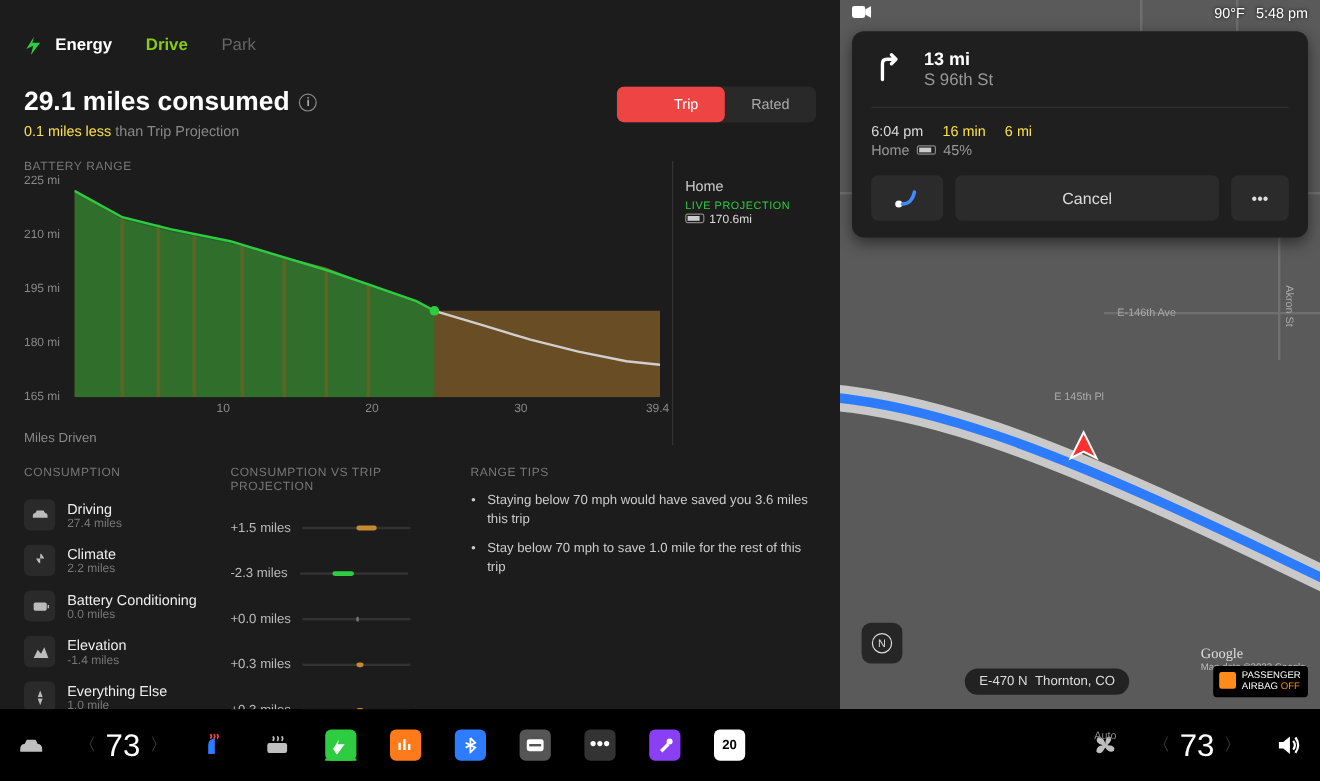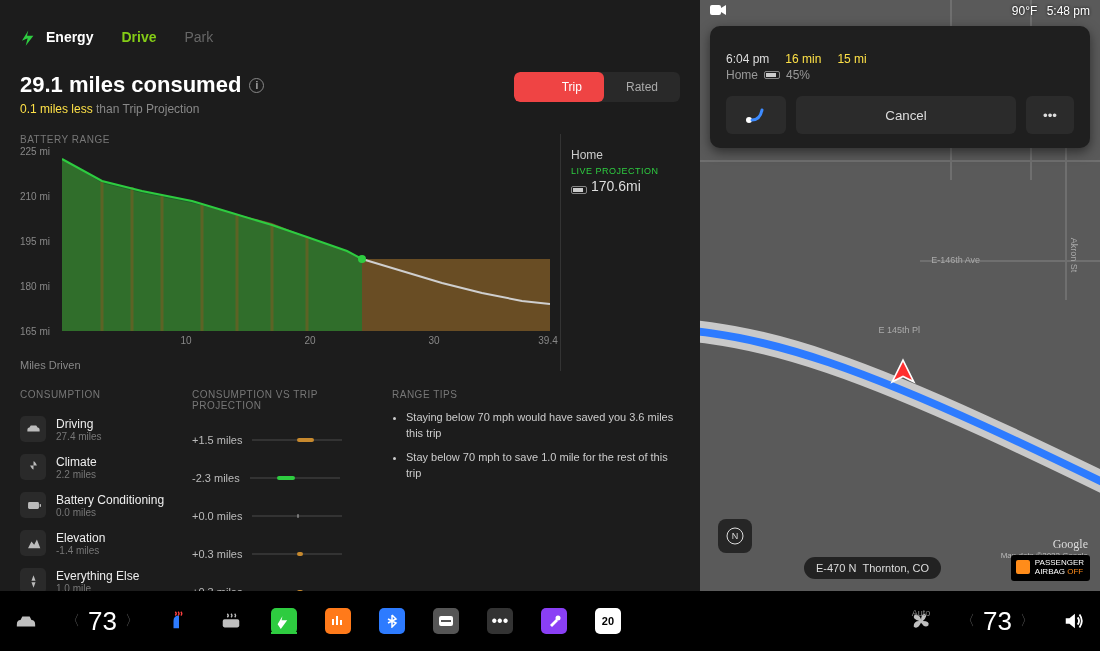--- a/index.html
+++ b/index.html
@@ -40,21 +40,21 @@
   .chart-box { position:relative; width:530px; height:180px; }
   .y-tick { position:absolute; left:0; font-size:10px; color:#888; transform:translateY(-50%); }
   .x-label { font-size:11px; color:#888; margin-top:10px;}
   .x-ticks { position:relative; width:530px; height:14px; margin-top:4px;}
   .x-tick  { position:absolute; font-size:10px; color:#888; transform:translateX(-50%);}
   svg.chart { position:absolute; left:42px; top:0; width:488px; height:180px; }
 
   .chart-right { width:120px; padding-left:10px; border-left:1px solid #333;}
   .chart-right .dest { font-size:12px; color:#ccc; margin-top:14px;}
   .chart-right .live { font-size:9px; color:#2ecc40; letter-spacing:.5px; margin-top:4px;}
-  .chart-right .proj { font-size:14px; color:#ddd; margin-top:2px; display:flex; align-items:flex-end; gap:4px;}
+  .chart-right .proj { font-size:10px; color:#ddd; margin-top:2px; display:flex; align-items:flex-start; gap:4px;}
   .batt-pill { width:16px; height:8px; border:1px solid #888; border-radius:2px; position:relative;}
   .batt-pill::after { content:""; position:absolute; left:1px; top:1px; width:10px; height:4px; background:#ccc;}
 
   
   .breakdown { margin-top: 18px; display:flex; gap:12px;}
   .col-a { width:160px;}
   .col-b { width:188px;}
   .col-c { flex:1;}
   .sec-label { font-size:10px; color:#777; letter-spacing:.5px; margin-bottom:10px;}
   .c-row { display:flex; align-items:center; gap:10px; height:38px;}
@@ -90,21 +90,21 @@
   .roads-minor { position:absolute; inset:0;}
   .roads-minor div{ position:absolute; background:#6f6f6f;}
   .road-lbl{ position:absolute; font-size:9px; color:#aaa;}
   .car-marker{ position:absolute; left:190px; top:358px;}
   .car-marker svg{ width:26px; height:26px;}
   .compass{ position:absolute; bottom:38px; left:18px; width:34px; height:34px; background:#262626; border-radius:8px; display:flex; align-items:center; justify-content:center; color:#ddd; font-size:13px;}
   .loc-pill{ position:absolute; bottom:12px; left:104px; background:rgba(20,20,20,.8); color:#ddd; font-size:11px; padding:5px 12px; border-radius:12px;}
   .airbag{ position:absolute; bottom:10px; right:10px; background:#000000; color:#fff; font-size:8px; padding:4px 6px 4px 24px; border-radius:3px; line-height:1.1;}
   .airbag .off{ color:#ff8c1a;}
   .airbag::before{ content:""; position:absolute; left:5px; top:5px; width:14px; height:14px; background:#ff8c1a; border-radius:2px;}
-  .attrib{ position:absolute; bottom:30px; right:12px; font-size:8px; color:#bbb; text-align:right; line-height:1.2;}
+  .attrib{ position:absolute; bottom:30px; right:12px; font-size:8px; color:#bbb; text-align:left; line-height:1.2;}
   .attrib .g{ font-family:Georgia,serif; font-size:12px; color:#ddd;}
 
   
   .dock { height:60px; background:#000; display:flex; align-items:center; padding:0 14px; gap:28px; position:relative;}
   .dock .spacer{flex:1;}
   .temp-grp{ display:flex; align-items:center; gap:8px; color:#fff;}
   .temp-grp .arrow{ color:#555; font-size:14px; cursor:pointer;}
   .temp-grp .num{ font-size:26px; font-weight:300;}
   .dock-icon{ width:24px; height:24px; display:flex; align-items:center; justify-content:center;}
   .dock-icon svg{ width:22px; height:22px;}
@@ -338,24 +338,35 @@
             <path d="M11 4 L16 1 V11 L11 8 Z" fill="#fff"></path>
           </svg>
       </span>
       <span>
         <span>90°F</span>
         <span style="margin-left:6px">5:48 pm</span>
       </span>
     </div>
 
     <div class="nav-card">
+      <div class="nav-main">
+        <span class="turn-icon">
+          <svg viewBox="0 0 32 32">
+              <path d="M10 28 V14 Q10 10 14 10 H22 L18 6 M22 10 L18 14" stroke="#fff" stroke-width="3" fill="none" stroke-linecap="round" stroke-linejoin="round"></path>
+            </svg>
+        </span>
+        <div>
+          <div class="dist">13 mi</div>
+          <div class="street">S 96th St</div>
+        </div>
+      </div>
       <div class="nav-info">
         <span>6:04 pm</span>
         <span class="muted">16 min</span>
-        <span class="muted">15 mi</span>
+        <span class="muted">6 mi</span>
       </div>
       <div class="nav-dest">
         <span>Home</span>
         <span class="batt-pill"></span>
         <span>45%</span>
       </div>
       <div class="nav-btns">
         <button class="icon-btn">
           <svg width="24" height="20" viewBox="0 0 24 20">
               <circle cx="5" cy="15" r="3" fill="#fff"></circle>

